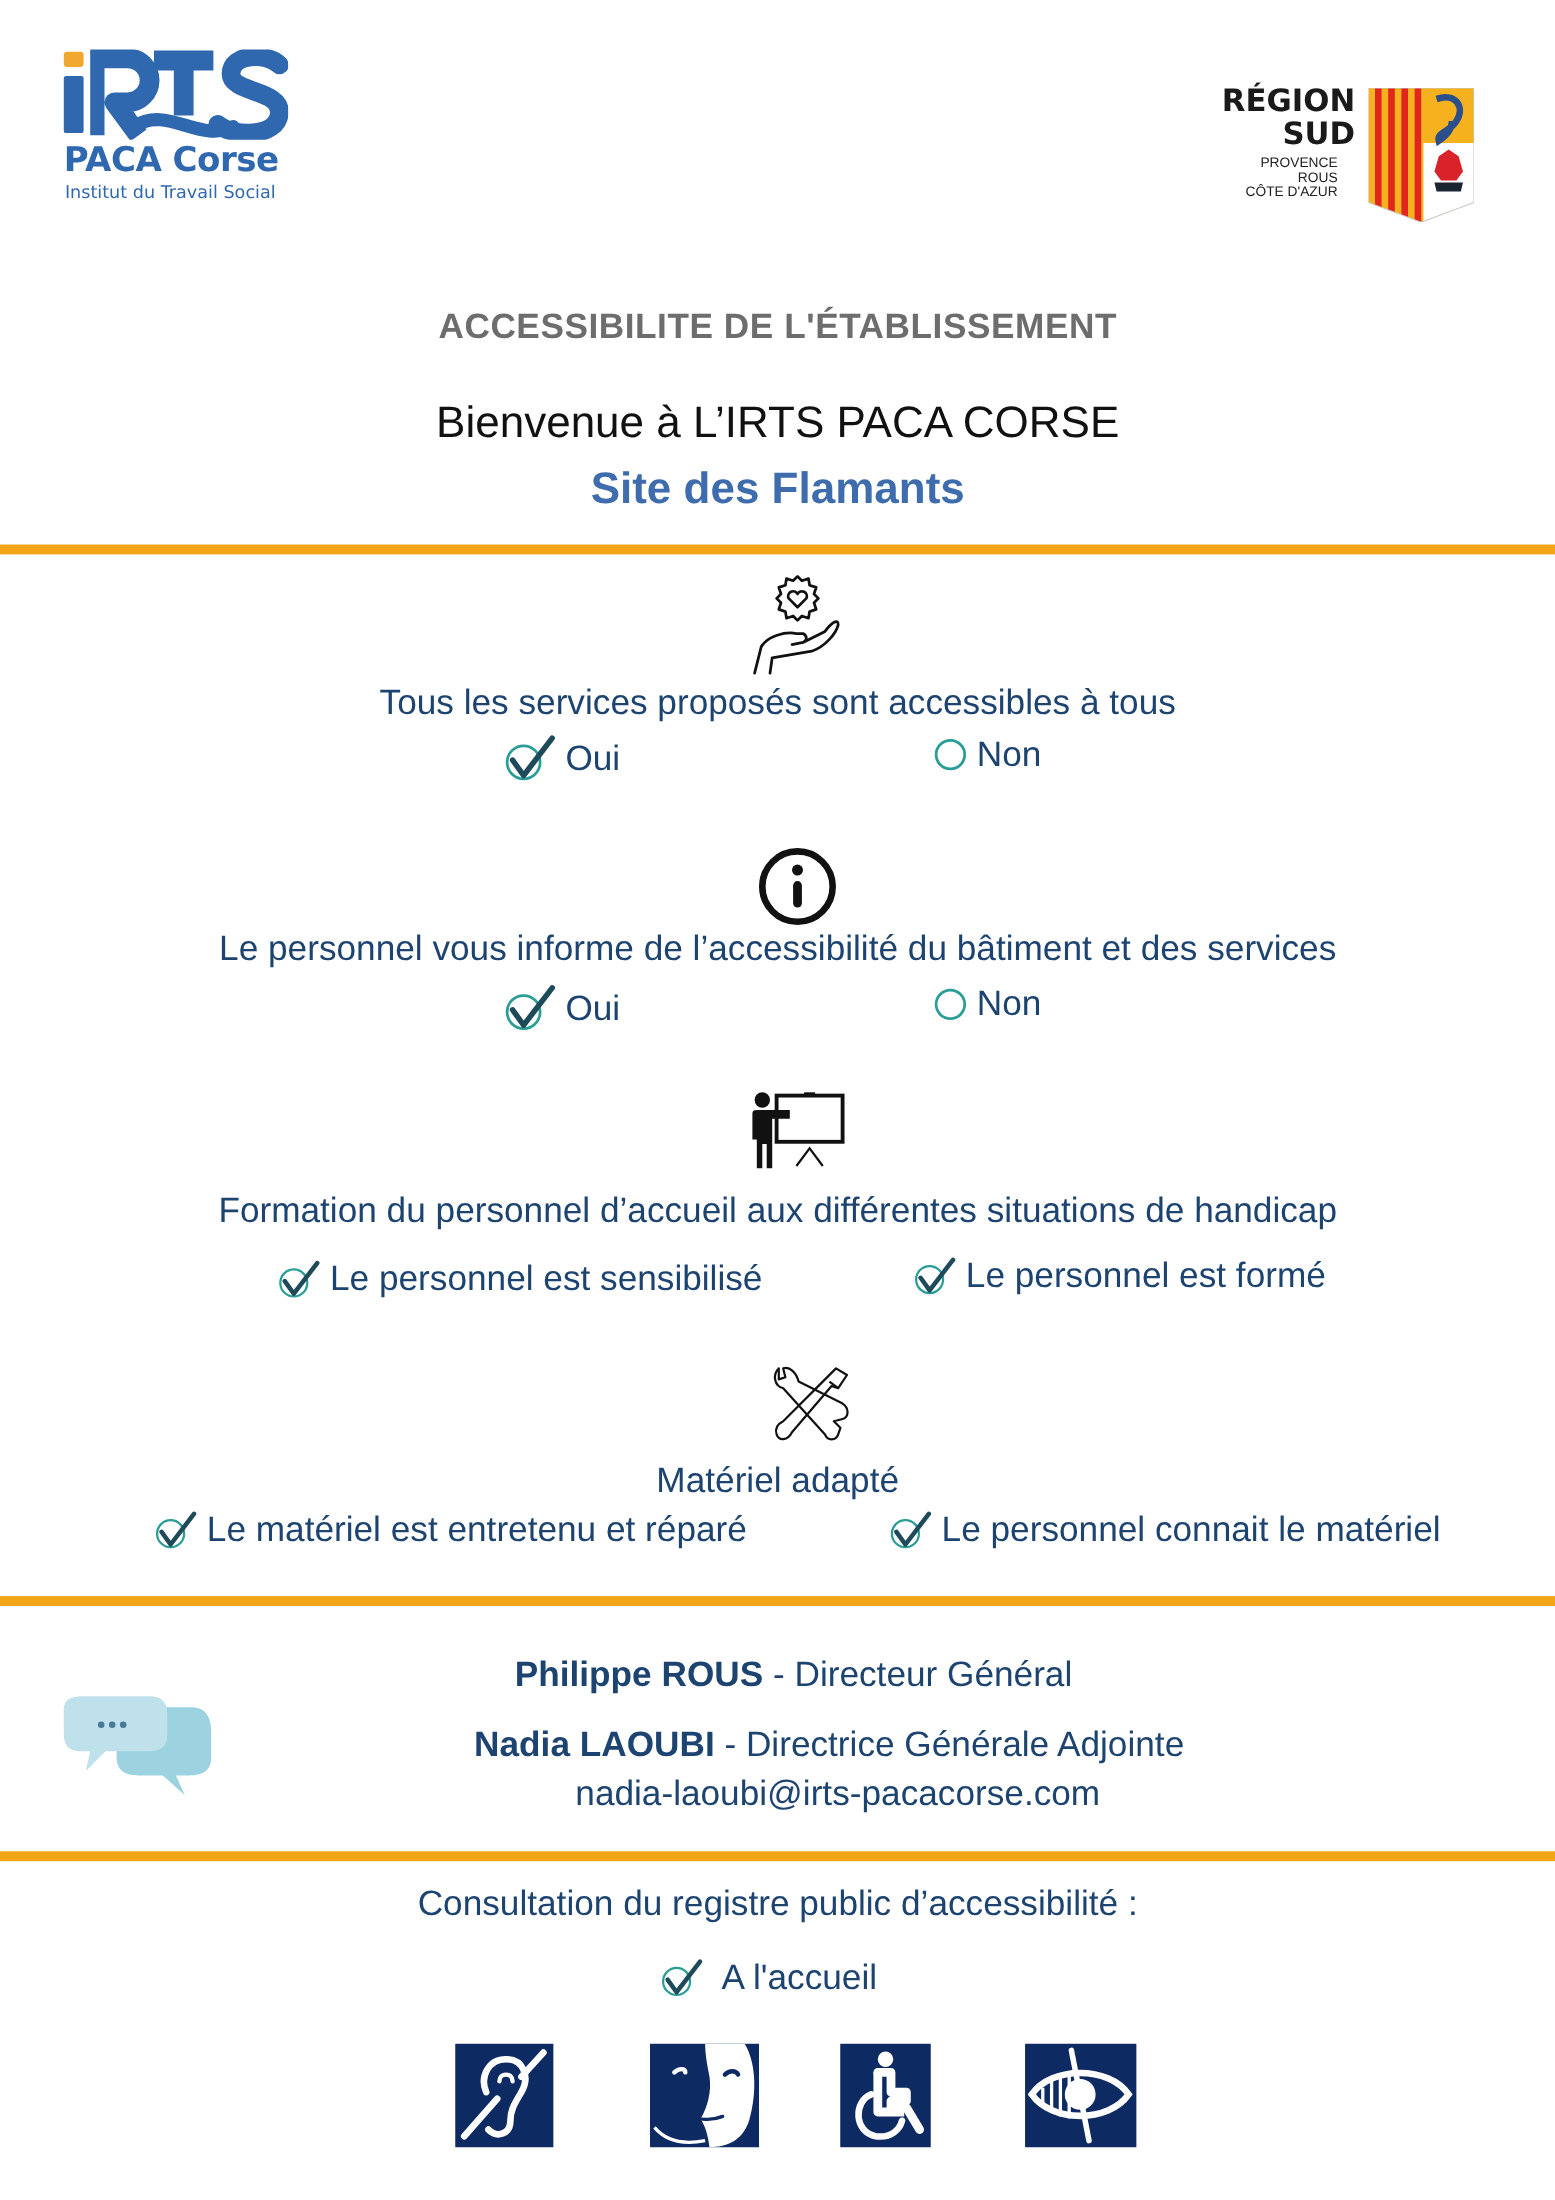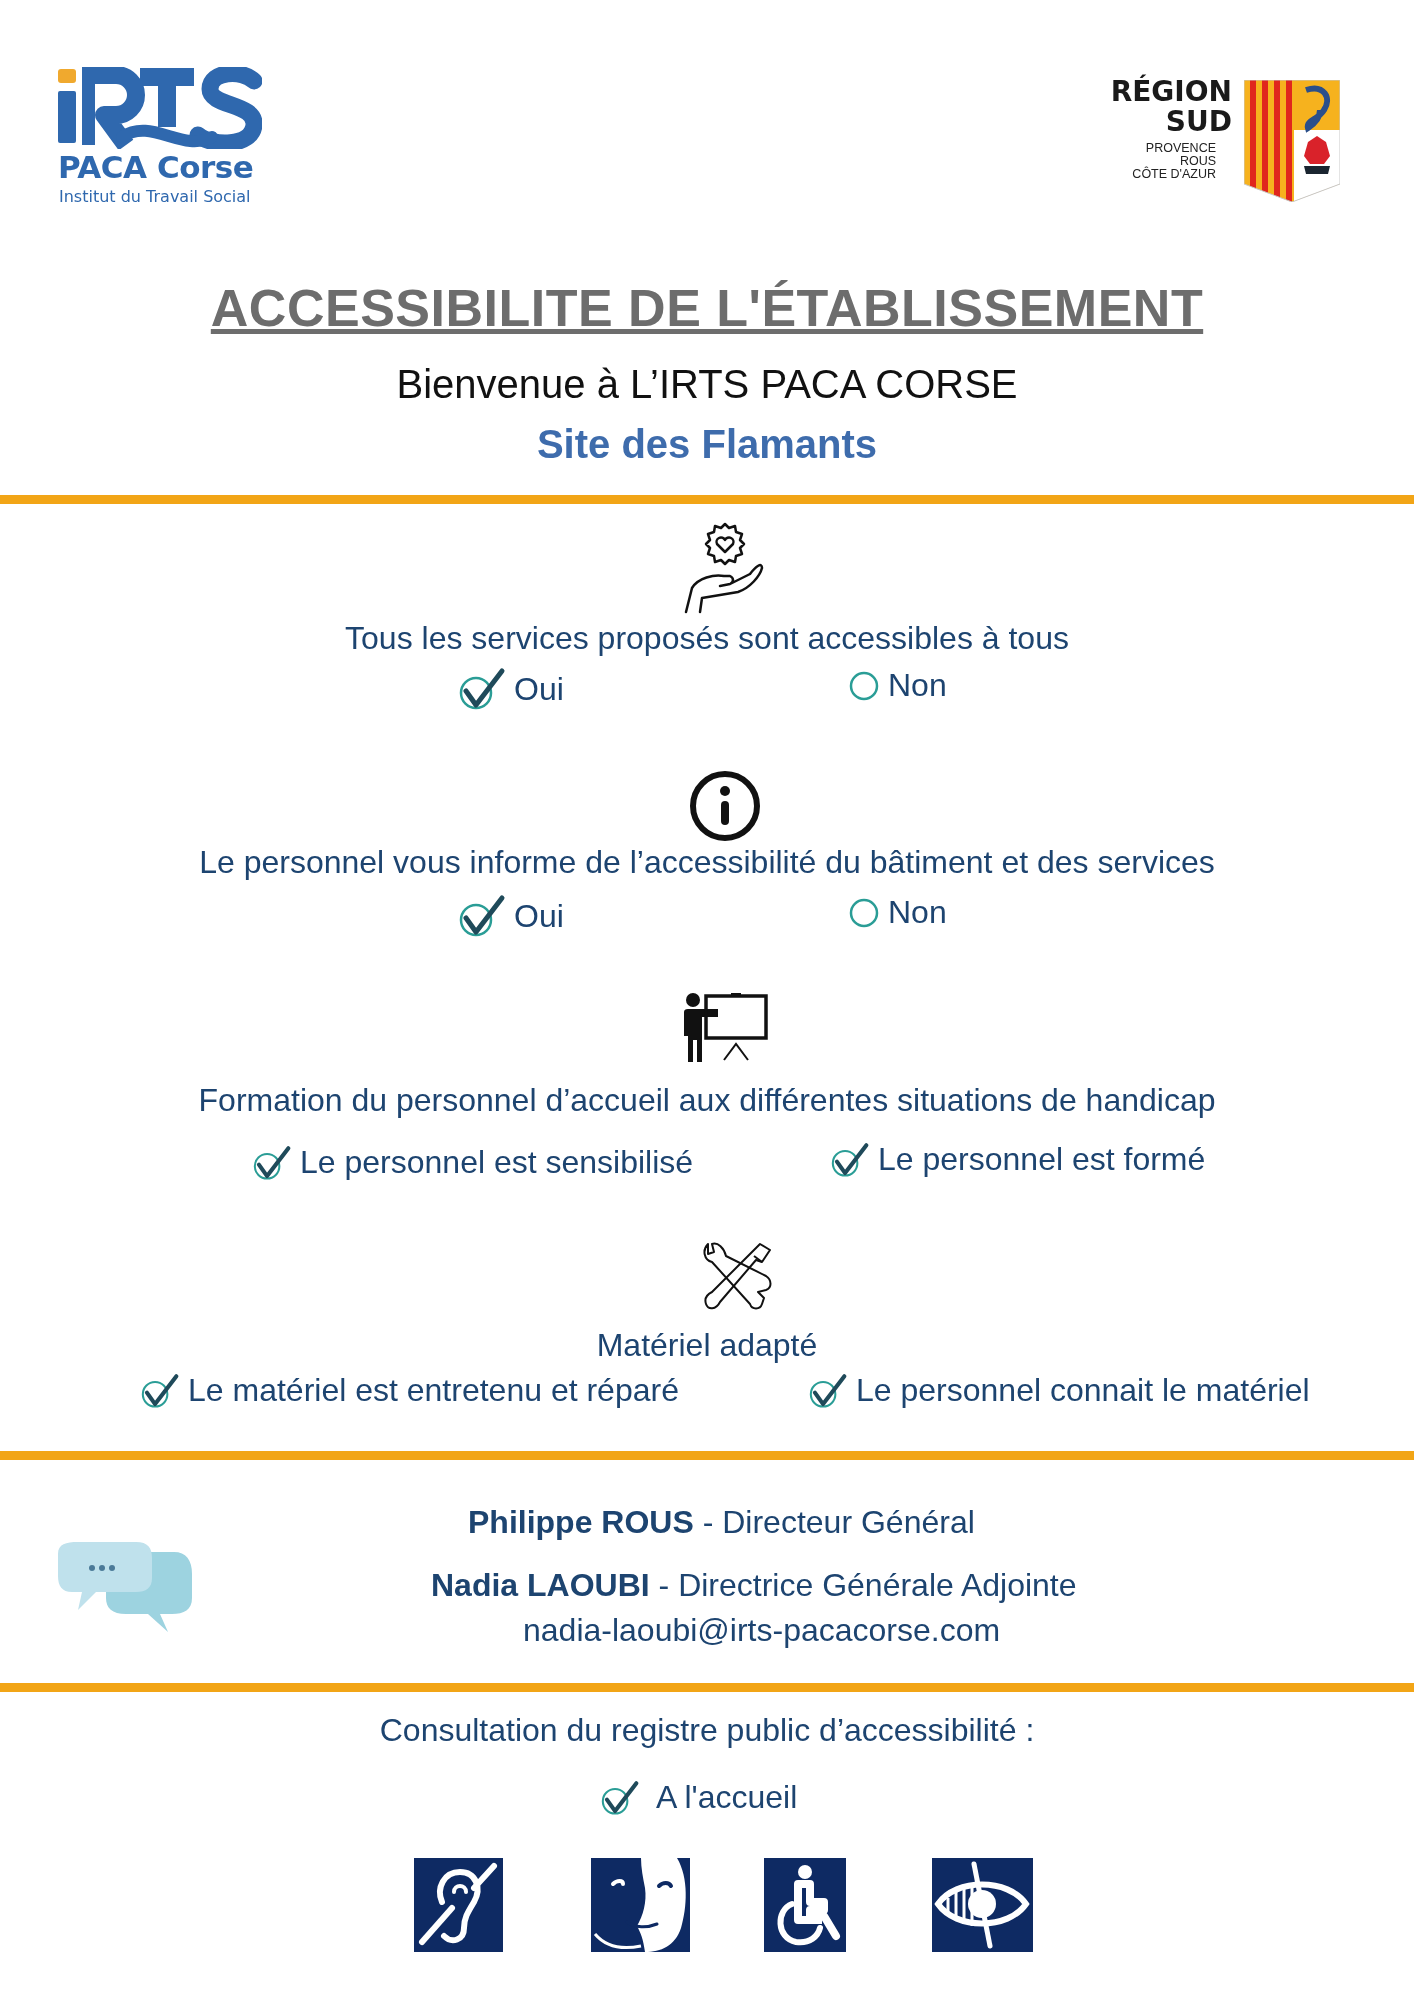--- a/index.html
+++ b/index.html
@@ -2,34 +2,34 @@
 <html><head>
 <meta charset="utf-8">
 <style>
   html, body { margin:0; padding:0; background:#fff; }
   body { width:1414px; height:2000px; position:relative; overflow:hidden; font-family:"Liberation Sans", sans-serif; }
   .abs { position:absolute; }
   .center { left:0; width:1414px; text-align:center; }
   .rule { position:absolute; left:0; width:1414px; height:9px; background:#f2a516; }
 
   
-  #logo-irts { left:56px; top:65px; width:210px; height:150px; }
+  #logo-irts { left:56px; top:43px; width:210px; height:150px; }
   #logo-irts .dot { position:absolute; left:2px; top:4px; width:18px; height:14px; background:#f0a92e; border-radius:3px; }
   #logo-irts .stem { position:absolute; left:2px; top:26px; width:18px; height:52px; background:#2f68ae; border-radius:2px; }
   #logo-irts .paca { position:absolute; left:2px; top:84px; font-family:"DejaVu Sans", sans-serif; font-weight:bold; font-size:31px; color:#2f68ae; letter-spacing:-0.5px; white-space:nowrap; }
   #logo-irts .inst { position:absolute; left:3px; top:122px; font-family:"DejaVu Sans", sans-serif; font-size:16px; color:#2f68ae; white-space:nowrap; }
 
   
   #logo-region { left:1095px; top:76px; width:245px; height:130px; }
   #logo-region .r1 { position:absolute; right:108px; top:0; font-family:"DejaVu Sans", sans-serif; font-weight:bold; font-size:28px; color:#1a1a1a; line-height:32px; text-align:left; white-space:nowrap; }
   #logo-region .r2 { position:absolute; right:108px; top:30px; font-family:"DejaVu Sans", sans-serif; font-weight:bold; font-size:28px; color:#1a1a1a; line-height:32px; }
   #logo-region .r3 { position:absolute; right:124px; top:66px; font-size:12.5px; color:#222; line-height:13px; text-align:right; white-space:nowrap; }
   #logo-region svg { position:absolute; right:0; top:4px; }
 
-  #title { top:278px; font-family:"Liberation Sans", sans-serif; font-weight:bold; font-size:52px; color:#6d6d6d; letter-spacing:0.5px;text-decoration:underline; }
+  #title { top:278px; font-family:"Liberation Sans", sans-serif; font-weight:bold; font-size:32px; color:#6d6d6d; letter-spacing:0.5px; }
   #welcome { top:362px; font-size:40px; color:#111; }
   #site { top:422px; font-weight:bold; font-size:40px; color:#3e6cac; }
 
   .section-icon { position:absolute; }
   .q { position:absolute; font-size:32px; color:#1d4470; white-space:nowrap; }
   .opt { position:absolute; font-size:32px; color:#1d4470; white-space:nowrap; display:flex; align-items:center; gap:8px; }
   .opt svg { flex:0 0 auto; }
 
   #contacts .line { position:absolute; font-size:32px; color:#1d4470; white-space:nowrap; }
   #contacts b { font-weight:bold; }

